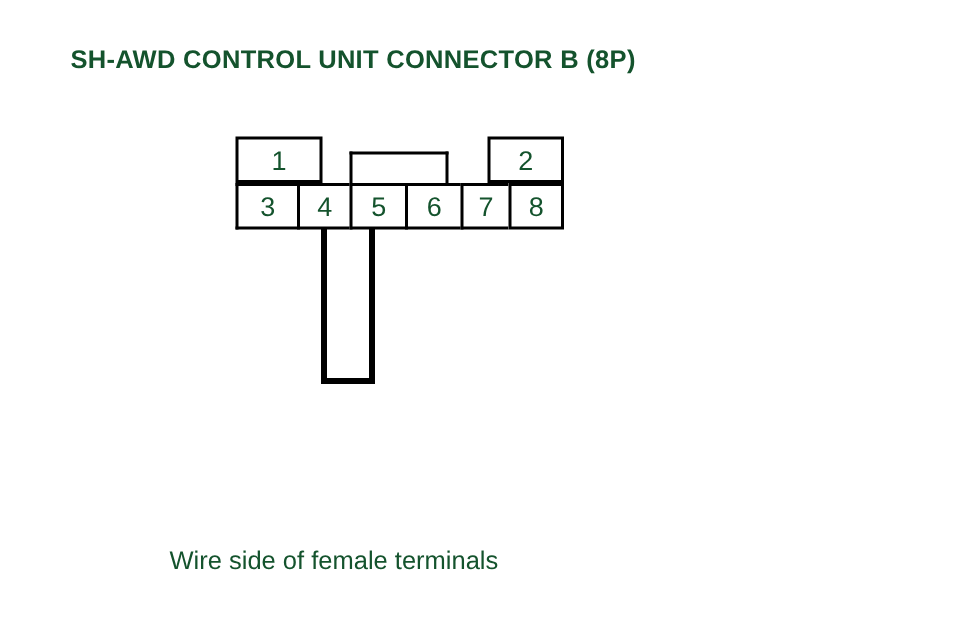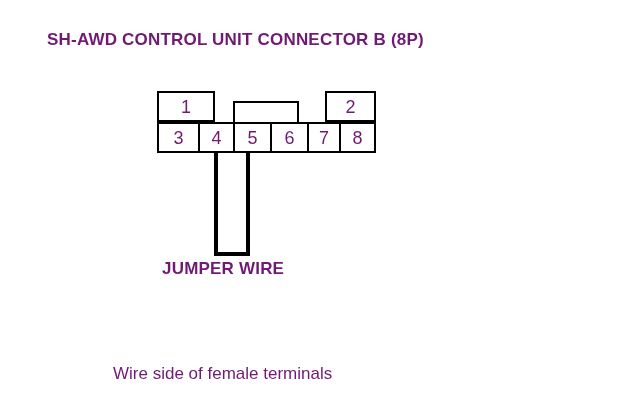--- a/index.html
+++ b/index.html
@@ -7,21 +7,21 @@
     padding: 0;
     background: #ffffff;
   }
   #page {
     position: relative;
     width: 640px;
     height: 404px;
     background: #ffffff;
     overflow: hidden;
     font-family: "Liberation Sans", sans-serif;
-    color: #701a75;
+    color: #14532d;
   }
 
   
   #title {
     position: absolute;
     left: 47px;
     top: 30px;
     font-size: 17px;
     font-weight: bold;
     letter-spacing: 0.2px;
@@ -165,17 +165,16 @@
       </div>
       <div class="bottom-row-cell" id="cell-8">
         <span>8</span>
       </div>
     </div>
 
   </div>
 
   <div id="jumper-wire"></div>
 
-  <div id="jumper-wire-label">JUMPER WIRE</div>
 
   <div id="caption">Wire side of female terminals</div>
 
 </div>
 
 </body></html>

